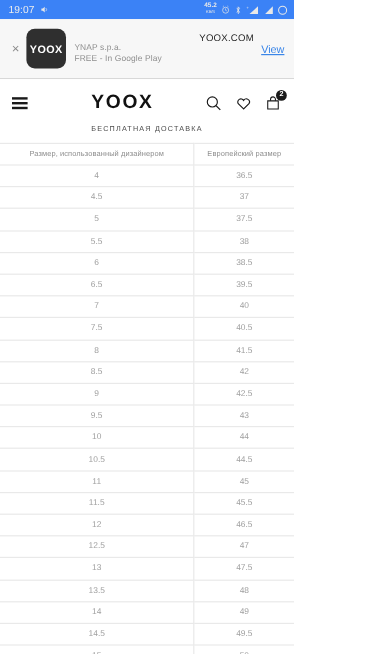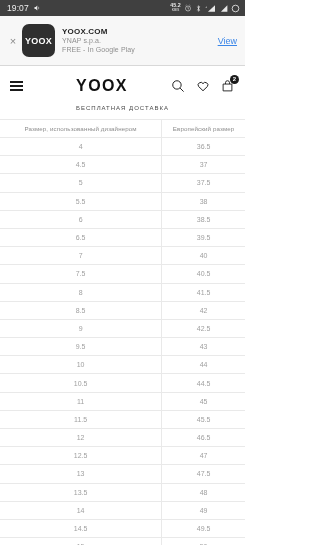--- a/index.html
+++ b/index.html
@@ -8,21 +8,21 @@
     width: 245px;
     height: 545px;
     overflow: hidden;
     background: #ffffff;
     font-family: "Liberation Sans", sans-serif;
   }
 
   
   .status-bar {
     height: 16px;
-    background: #404040;
+    background: #3b82f6;
     display: flex;
     align-items: center;
     justify-content: space-between;
     padding: 0 5px 0 7px;
     color: #e8e8e8;
   }
   .status-left {
     display: flex;
     align-items: center;
     gap: 4px;
@@ -81,23 +81,24 @@
     flex: none;
     margin-right: 7px;
   }
   .banner-text {
     flex: 1 1 auto;
     min-width: 0;
     line-height: 1.25;
   }
   .banner-title {
     font-size: 8px;
-    font-weight: bold;
+    font-weight: normal;
     color: #1f1f1f;
     letter-spacing: .2px;
+    text-align: right;
   }
   .banner-sub {
     font-size: 7px;
     color: #8f8f8f;
     letter-spacing: .1px;
   }
   .banner-view {
     flex: none;
     font-size: 9px;
     color: #3b86e8;

